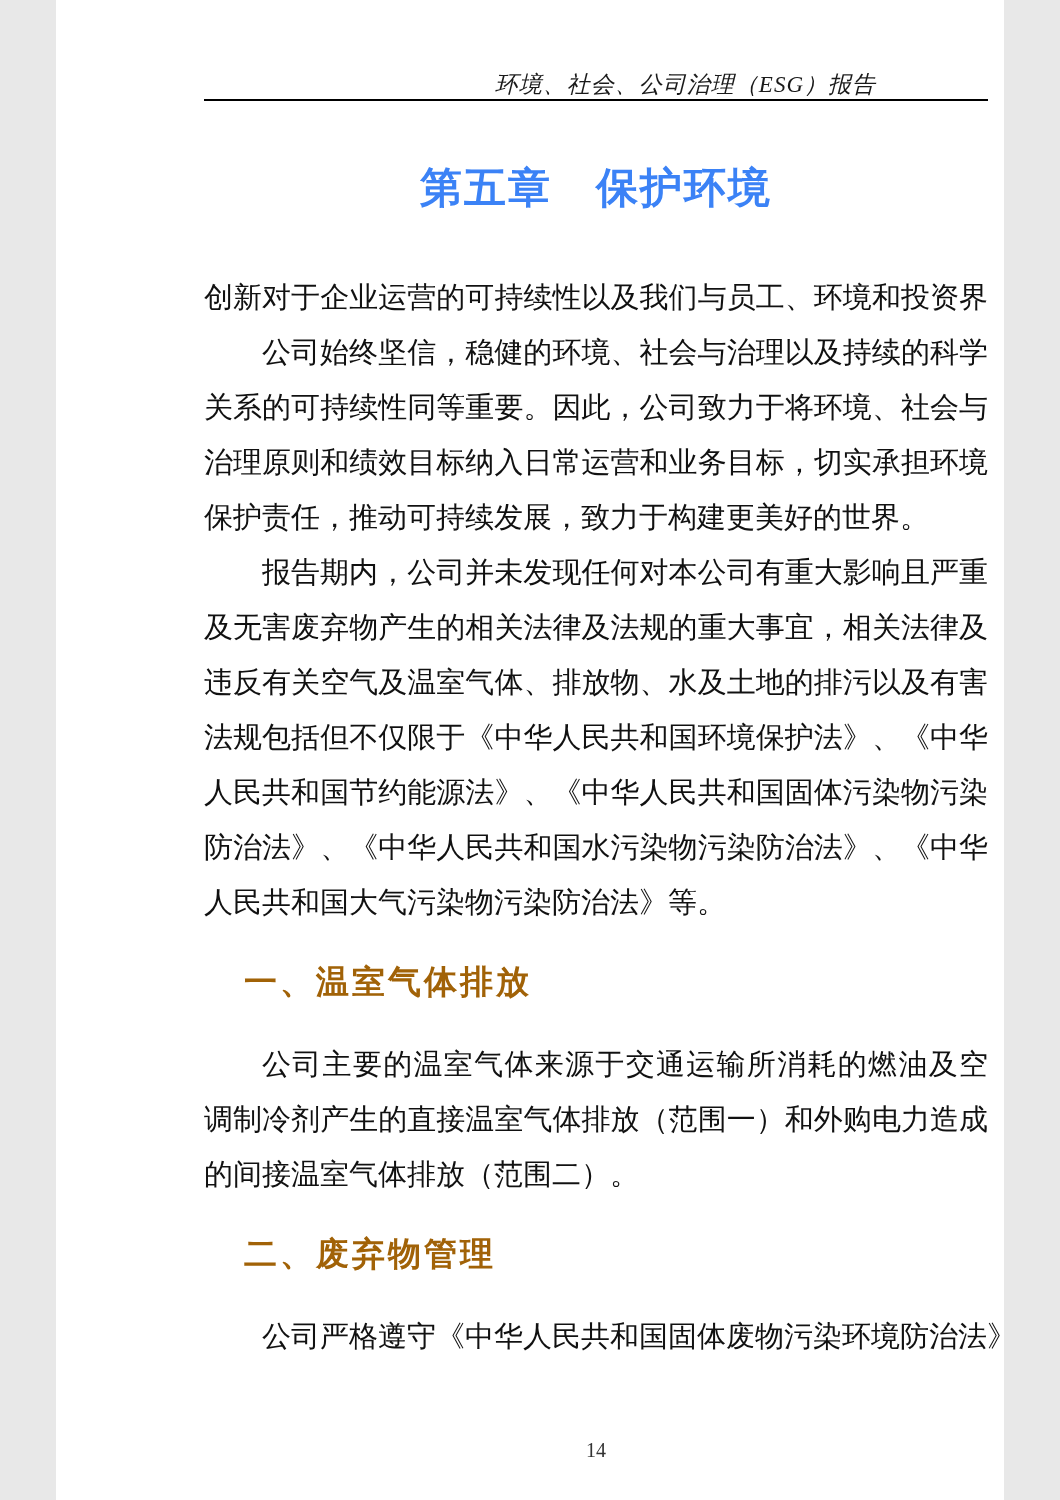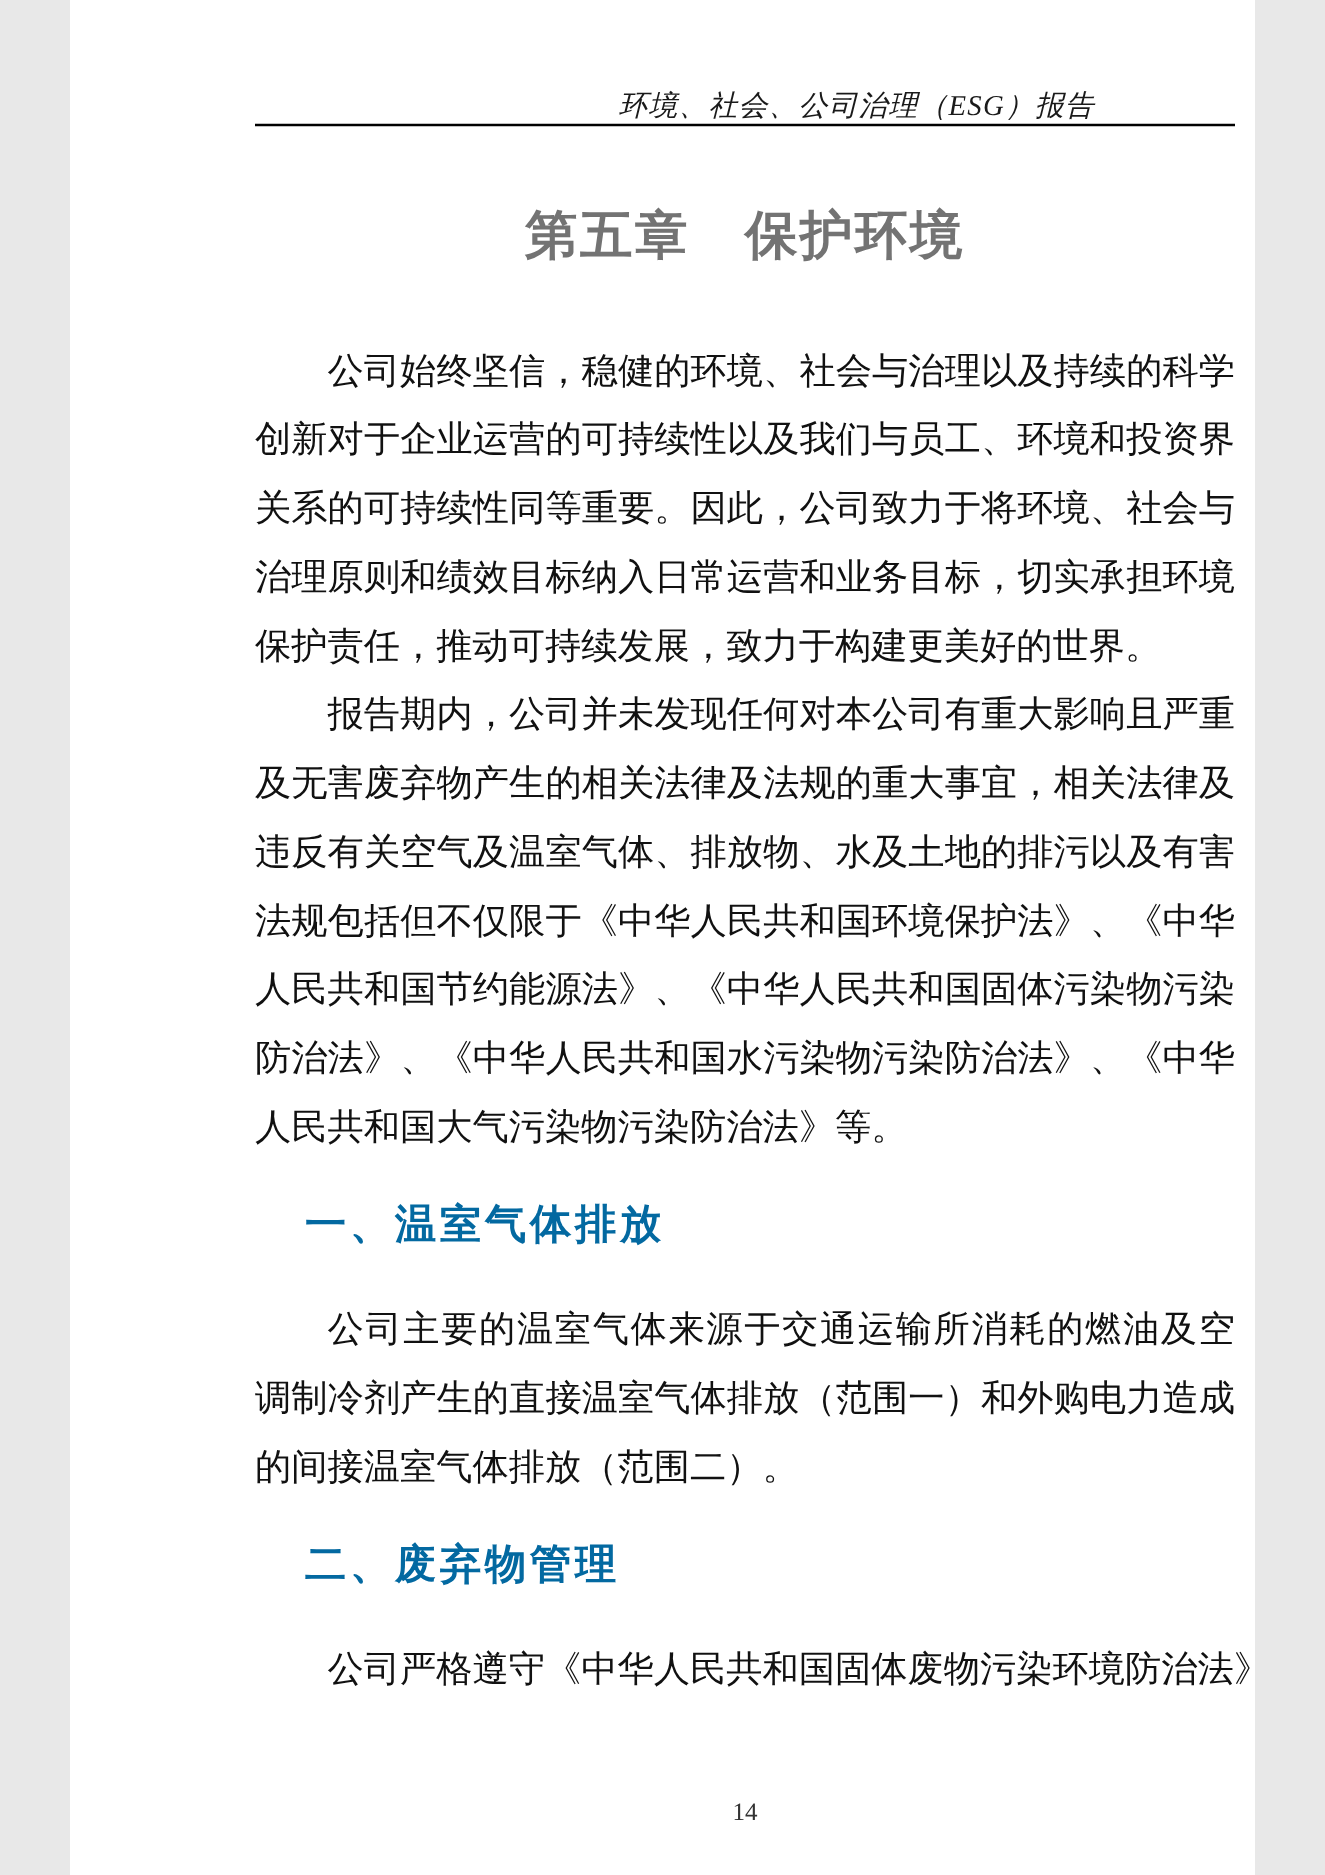--- a/index.html
+++ b/index.html
@@ -39,21 +39,21 @@
   .chapter-title {
     position: absolute;
     top: 160px;
     left: 148px;
     width: 784px;
     text-align: center;
     font-size: 42px;
     line-height: 56px;
     font-weight: 700;
     letter-spacing: 2px;
-    color: #737373;
+    color: #3b82f6;
     font-family: "Liberation Sans", "DejaVu Sans", sans-serif;
   }
   
   .document-body {
     position: absolute;
     top: 270px;
     left: 148px;
     width: 784px;
   }
   .paragraph { margin: 0; }
@@ -71,22 +71,22 @@
   .text-line.last-line {
     text-align: center;
     text-align-last: left;
   }
   .section-heading {
     margin: 30px 0 33px 40px;
     font-size: 33px;
     line-height: 44px;
     font-weight: 700;
     letter-spacing: 3px;
-    color: #0369a1;
-    font-family: Liberation Mono, monospace;
+    color: #a16207;
+    font-family: Liberation Sans, sans-serif;
   }
   
   .page-number {
     position: absolute;
     top: 1437px;
     left: 148px;
     width: 784px;
     text-align: center;
     font-size: 20px;
     line-height: 26px;
@@ -100,22 +100,22 @@
 <div class="page">
 
   <span class="doc-header-title">环境、社会、公司治理（ESG）报告</span>
 
   <div class="header-rule"></div>
 
   <div class="chapter-title">第五章　保护环境</div>
 
   <div class="document-body" id="doc-body">
       <div class="paragraph">
+        <div class="text-line">创新对于企业运营的可持续性以及我们与员工、环境和投资界</div>
         <div class="text-line first-line">公司始终坚信，稳健的环境、社会与治理以及持续的科学</div>
-        <div class="text-line">创新对于企业运营的可持续性以及我们与员工、环境和投资界</div>
         <div class="text-line">关系的可持续性同等重要。因此，公司致力于将环境、社会与</div>
         <div class="text-line">治理原则和绩效目标纳入日常运营和业务目标，切实承担环境</div>
         <div class="text-line last-line">保护责任，推动可持续发展，致力于构建更美好的世界。</div>
       </div>
       <div class="paragraph">
         <div class="text-line first-line">报告期内，公司并未发现任何对本公司有重大影响且严重</div>
         <div class="text-line">及无害废弃物产生的相关法律及法规的重大事宜，相关法律及</div>
         <div class="text-line">违反有关空气及温室气体、排放物、水及土地的排污以及有害</div>
         <div class="text-line">法规包括但不仅限于《中华人民共和国环境保护法》、《中华</div>
         <div class="text-line">人民共和国节约能源法》、《中华人民共和国固体污染物污染</div>

